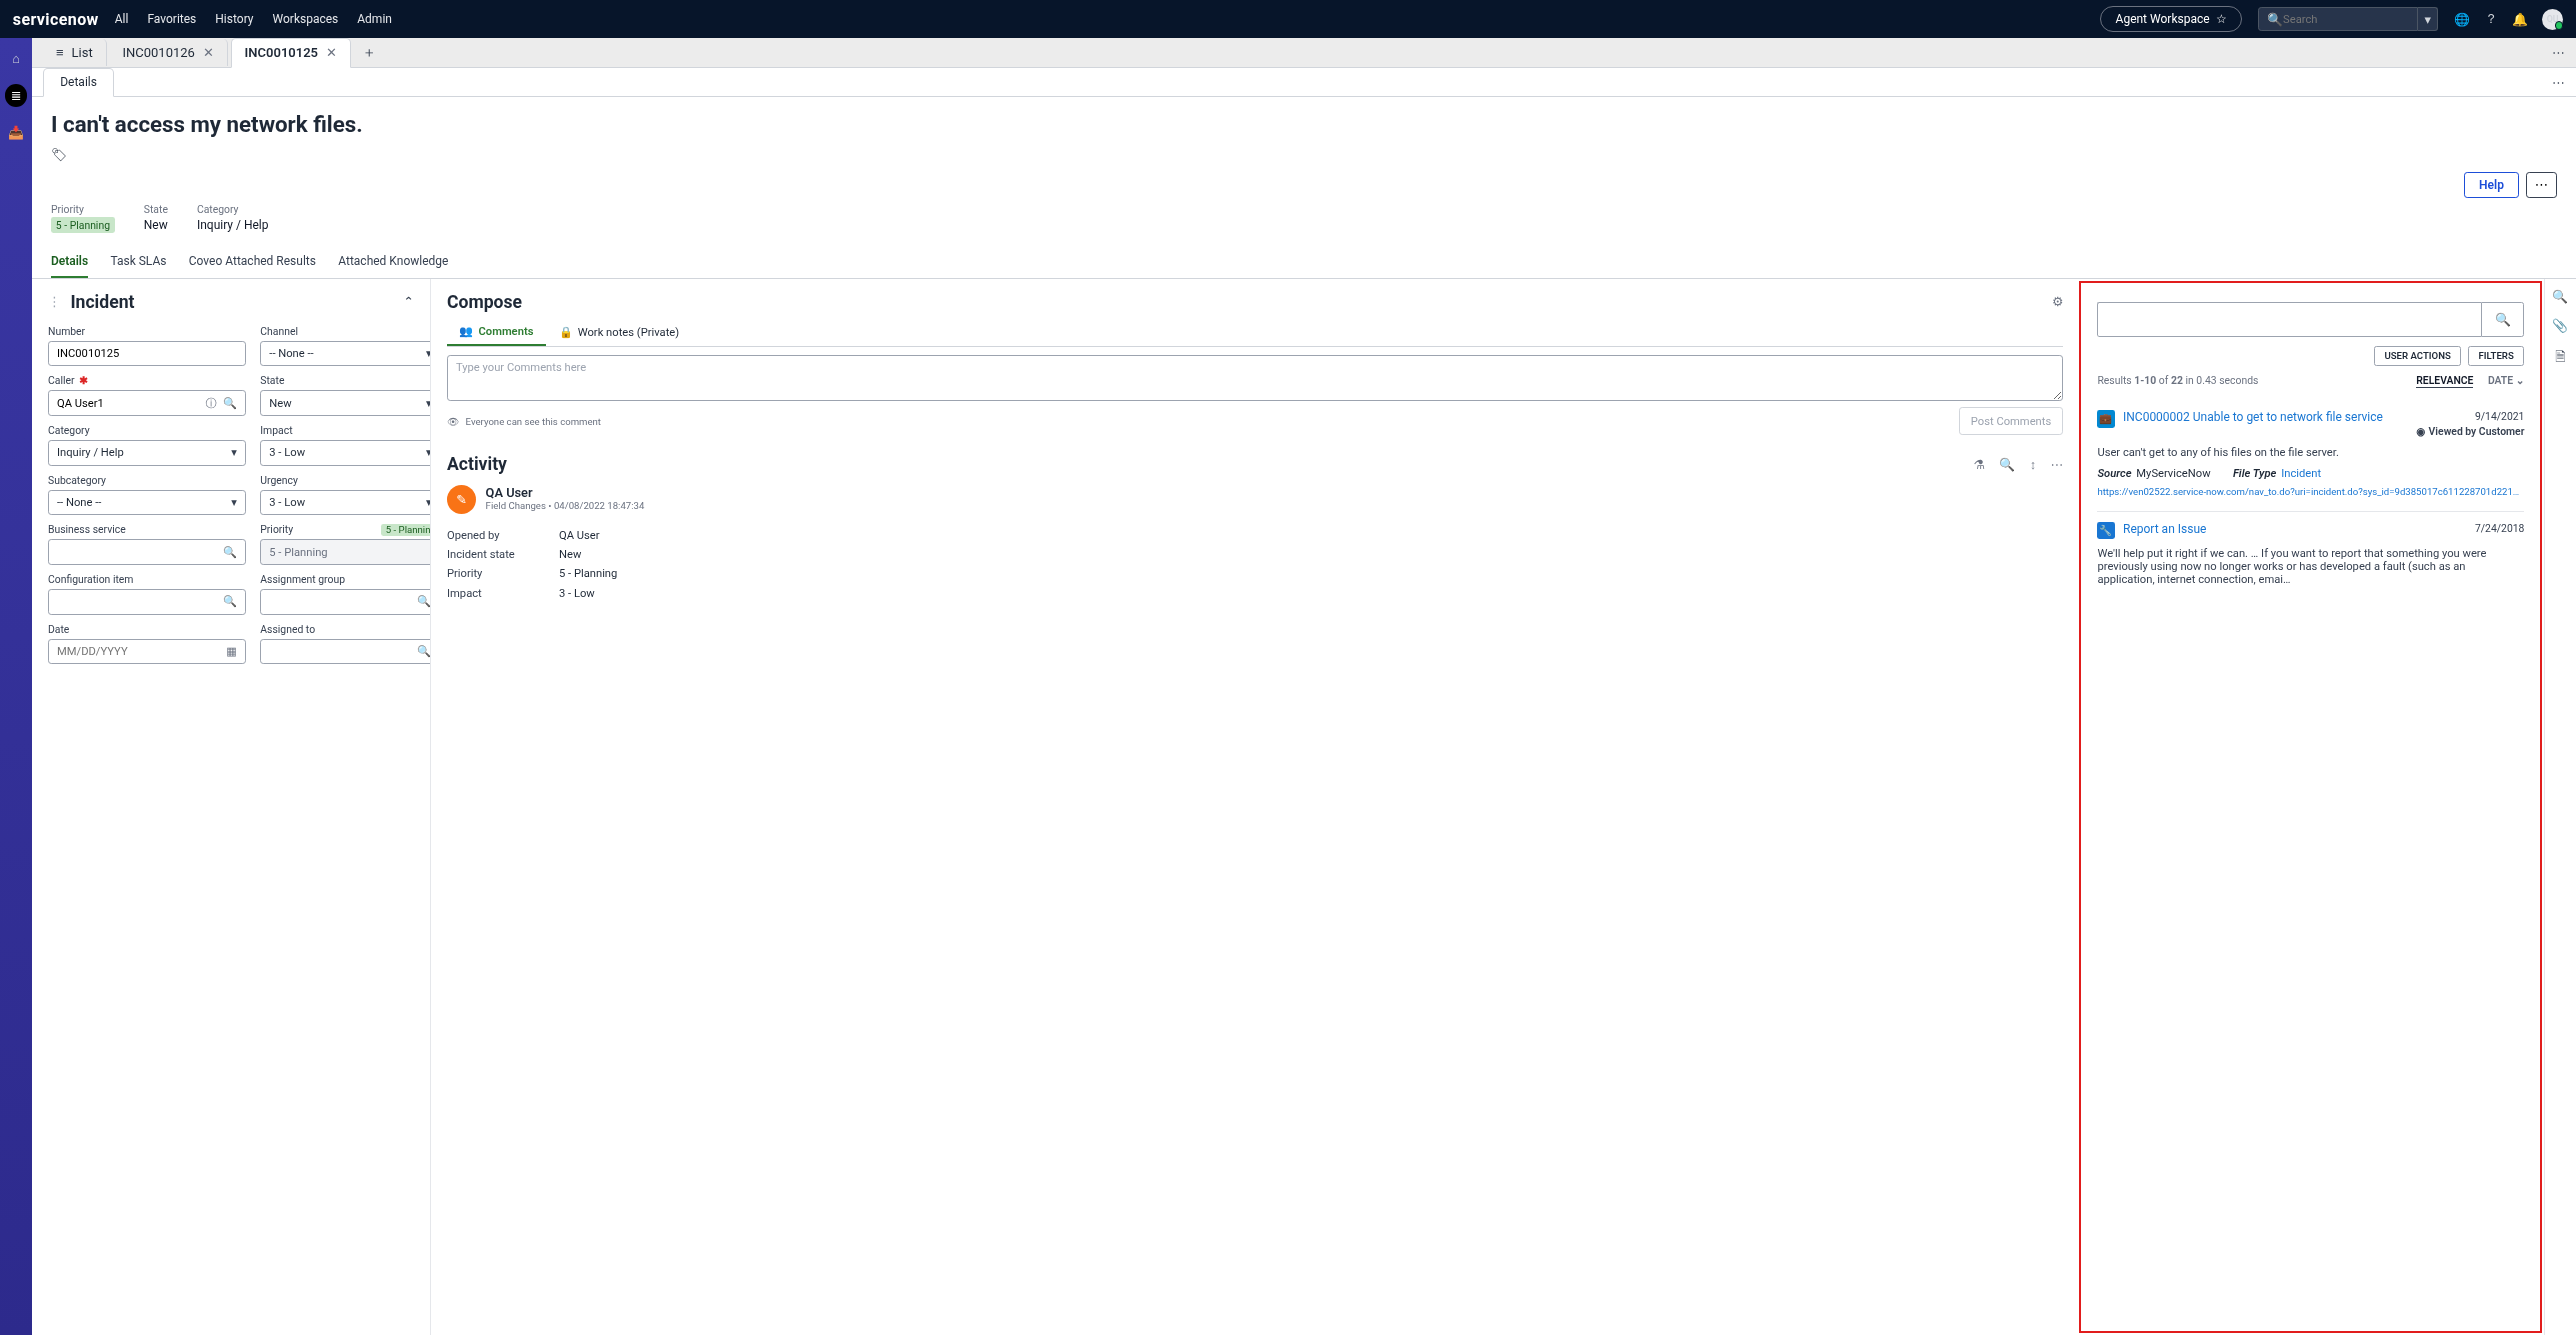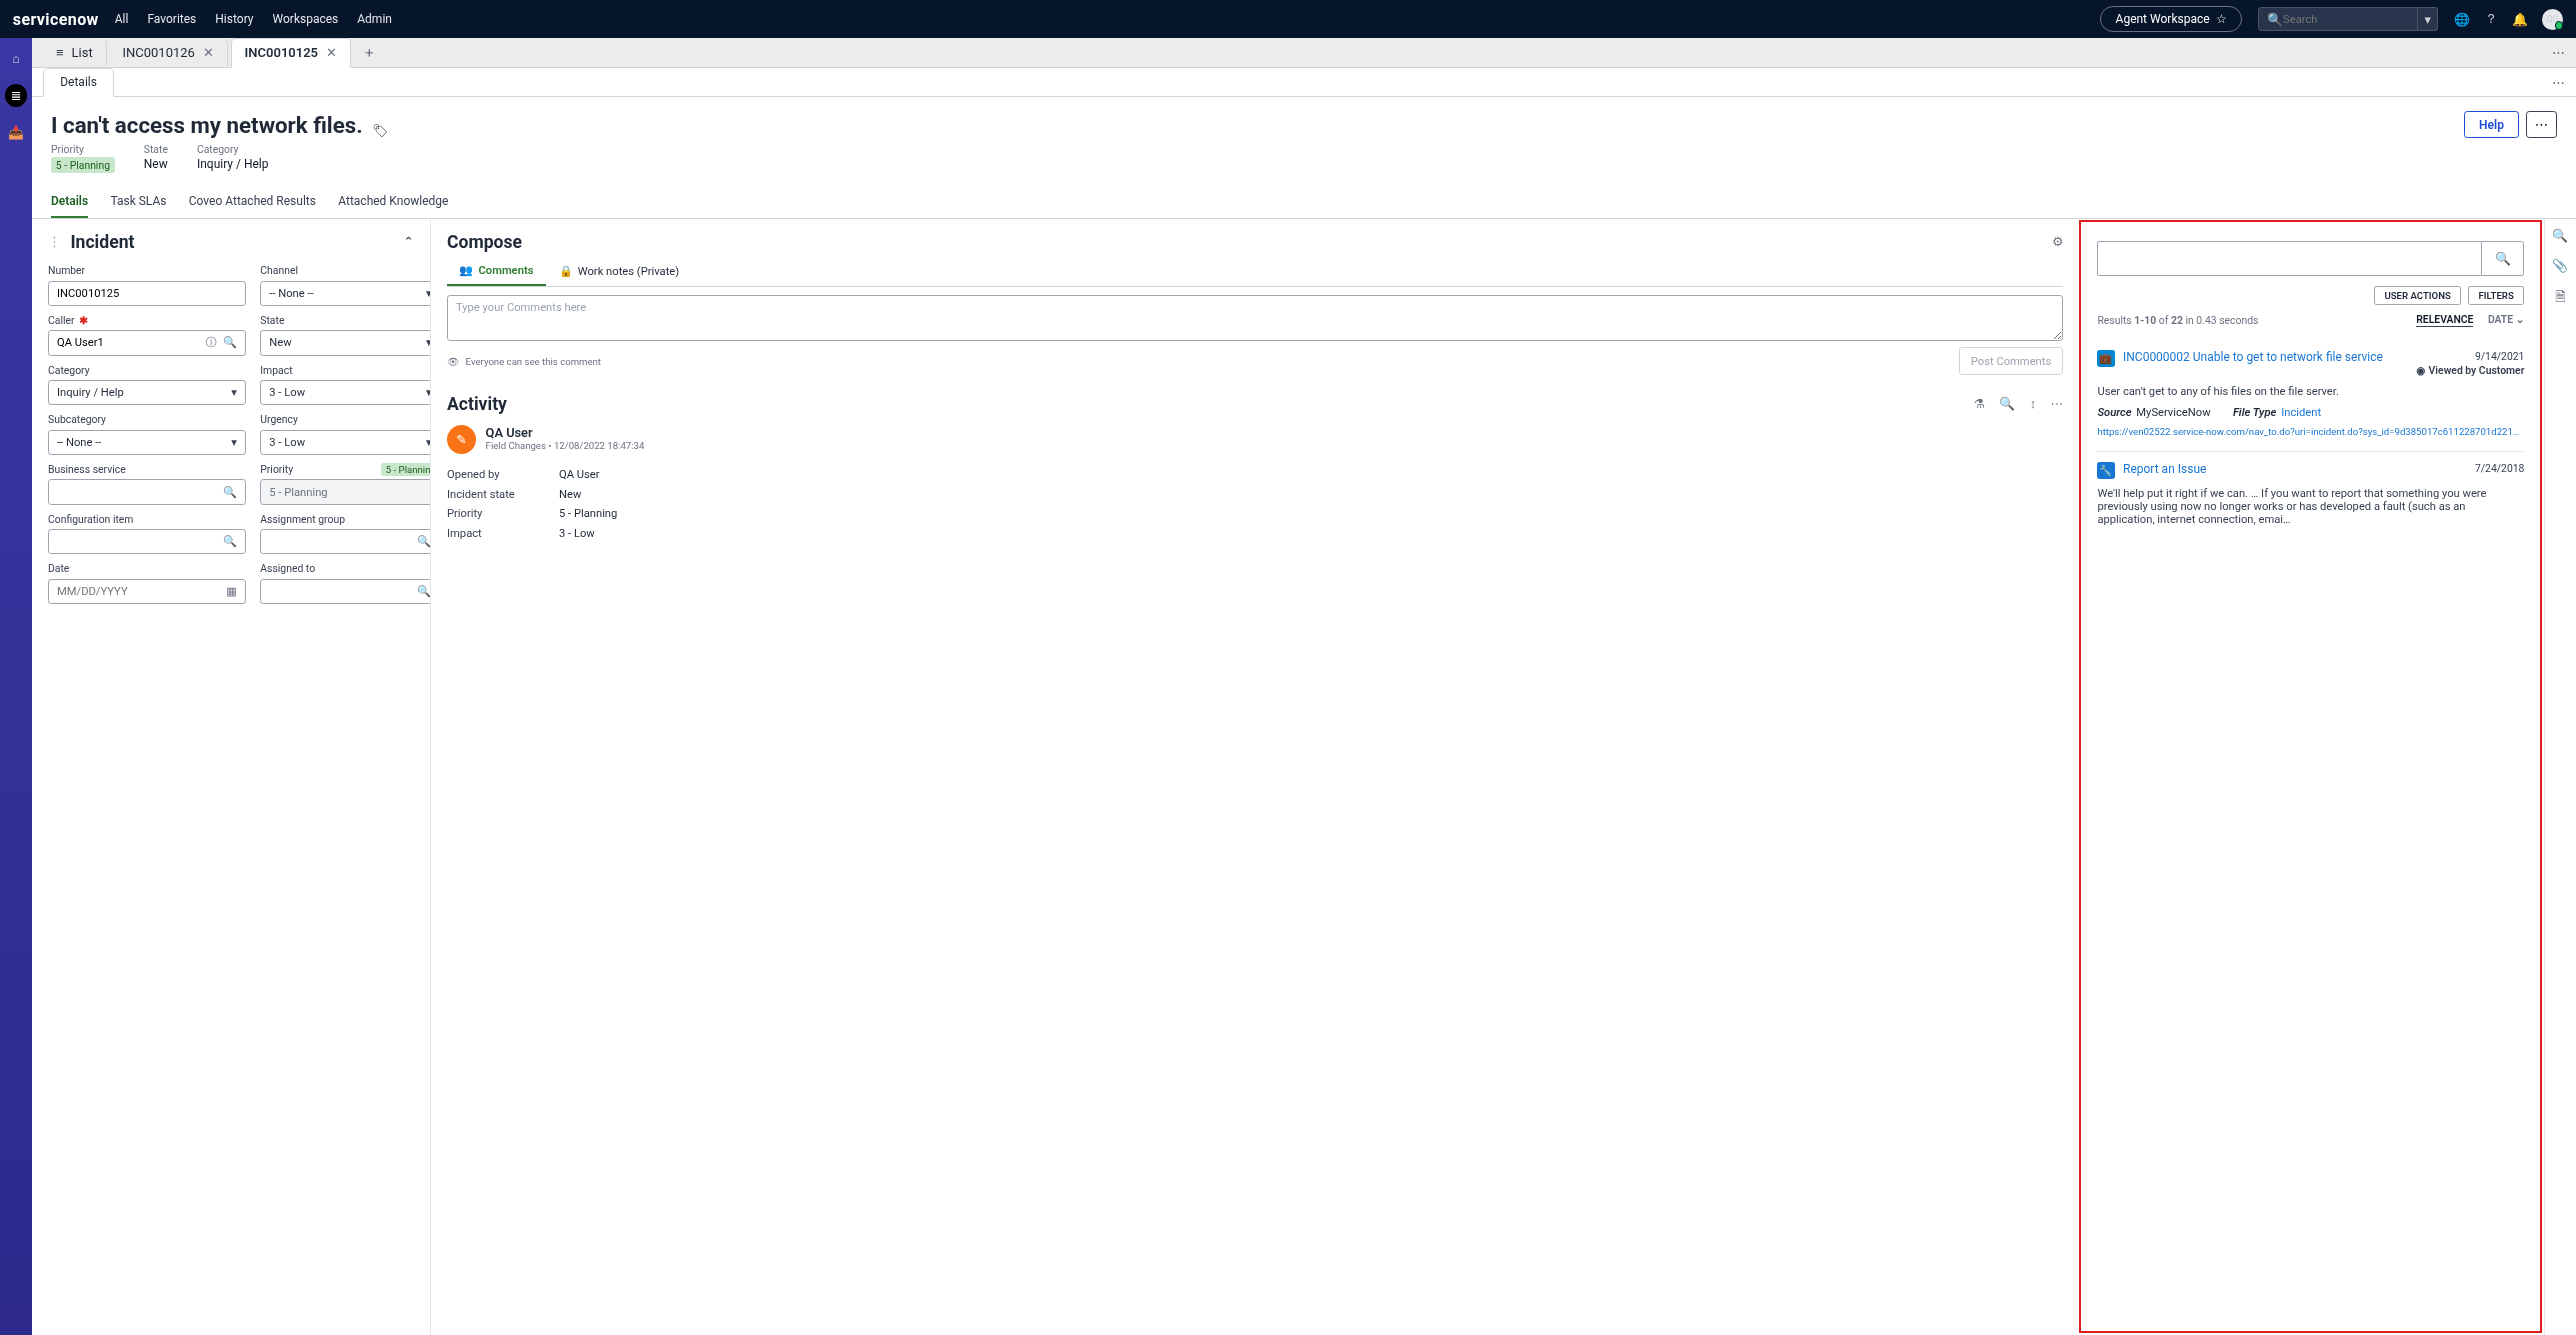--- a/index.html
+++ b/index.html
@@ -39,21 +39,21 @@
 .tabrow .dots { margin-left: auto; margin-right: 11.2px; color: #374151; cursor: pointer; }
 
 
 .subtabrow { height: 29px; border-bottom: 0.8px solid #d1d5db; display: flex; align-items: center; padding-left: 11.2px; }
 .subtab { padding: 6.4px 16px; font-size: 12px; border: 0.8px solid transparent; }
 .subtab.active { background: #fff; border: 0.8px solid #d1d5db; border-bottom: 0.8px solid #fff; border-radius: 4.8px 4.8px 0 0; margin-bottom: -0.8px; }
 .subtabrow .dots { margin-left: auto; margin-right: 11.2px; color: #374151; cursor: pointer; }
 
 
 .record-header { padding: 14.4px 19px 0 19px; }
-.record-title-row { display: flex; align-items: flex-end; gap: 9.6px; }
+.record-title-row { display: flex; align-items: flex-start; gap: 9.6px; flex-direction: column; }
 .record-title { font-size: 22.3px; font-weight: 700; }
 .record-actions { margin-left: auto; display: flex; gap: 6.4px; }
 .btn-save { border: 0.8px solid #1d4ed8; color: #1d4ed8; background: #fff; border-radius: 3.2px; padding: 4.8px 14.4px; font-size: 12px; font-weight: 600; cursor: pointer; }
 .btn-more { border: 0.8px solid #374151; background: #fff; border-radius: 3.2px; padding: 4.8px 8px; cursor: pointer; }
 .meta-row { display: flex; gap: 29px; margin-top: 4.8px; }
 .meta-item { font-size: 10.4px; color: #6b7280; }
 .meta-item .val { color: #111827; font-size: 12px; display: block; margin-top: 1.6px; }
 .meta-item .badge { background: #c8e6c9; color: #1b5e20; padding: 1.6px 4.8px; border-radius: 2.4px; font-size: 10.4px; }
 
 
@@ -380,21 +380,21 @@
             <span>⚗</span>
             <span>🔍</span>
             <span>↕</span>
             <span>⋯</span>
           </div>
         </div>
         <div class="activity-item">
           <div class="activity-avatar">✎</div>
           <div class="activity-body">
             <div class="who">QA User</div>
-            <div class="meta">Field Changes  •  12/08/2022 18:47:34</div>
+            <div class="meta">Field Changes  •  04/08/2022 18:47:34</div>
           </div>
         </div>
         <div class="activity-details">
           <div>
               <span class="lbl">Opened by</span>
               <span>QA User</span>
             </div>
           <div>
               <span class="lbl">Incident state</span>
               <span>New</span>

